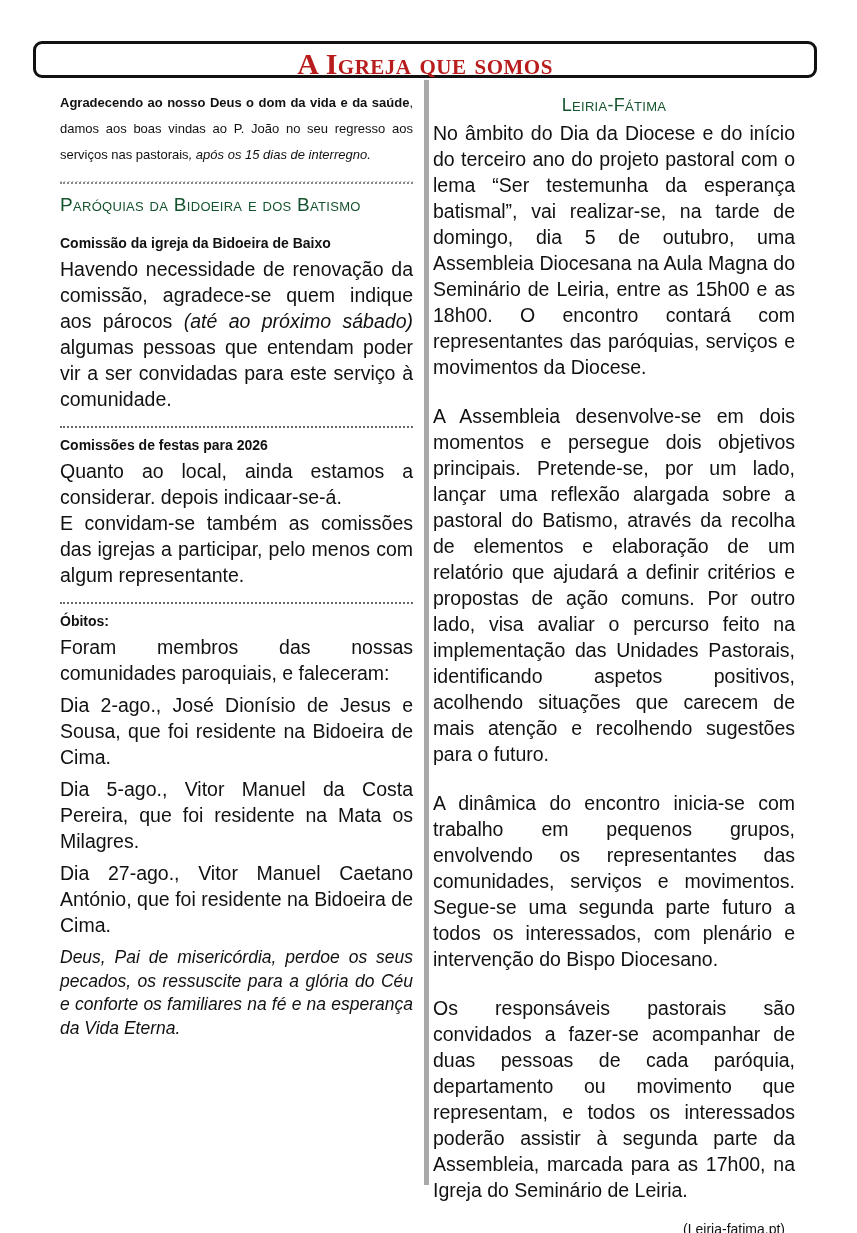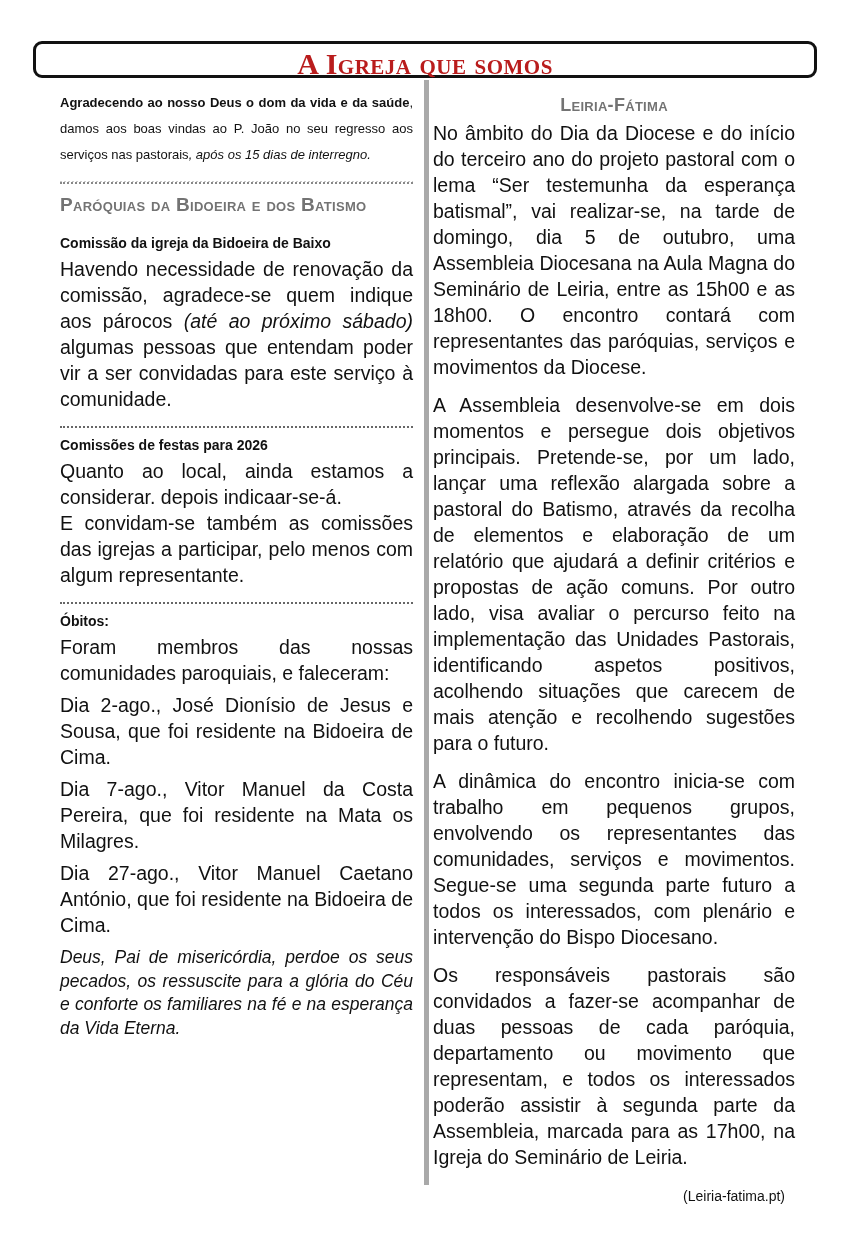--- a/index.html
+++ b/index.html
@@ -22,27 +22,27 @@
     text-align: justify; hyphens: auto;
   }
   .col-left { left: 60px; width: 353px; }
   .col-right { left: 433px; width: 362px; }
   p { margin: 0; }
   .intro { font-size: 13px; line-height: 26px; }
   .intro b { font-weight: bold; }
   .wavy { height: 8px; margin: 6px 0 8px; border-bottom: 2px dotted #888;
           background: repeating-linear-gradient(90deg, transparent 0 2px, #999 2px 3px); background-size: 4px 1px; background-repeat: repeat-x; background-position: bottom; }
   .section-heading {
-    font-weight: bold; font-variant: small-caps; color: #737373; font-size: 19px;
+    font-weight: normal; font-variant: small-caps; color: #14532d; font-size: 19px;
     margin: 6px 0 12px; letter-spacing: 0.3px; text-align: left;
   }
   .right-heading { text-align: center; margin: 2px 0 2px; font-size: 18px; }
   .sub-heading { font-weight: bold; font-size: 14px; line-height: 26px; text-align: left; }
   .dotted { border-top: 2px dotted #666; margin: 14px 0 4px; height: 0; }
-  .big-gap { margin-top: 12px; }
+  .big-gap { margin-top: 23px; }
   .obit { margin-top: 6px; }
   .prayer { font-style: italic; font-size: 17.5px; line-height: 23.5px; margin-top: 8px; }
   em { font-style: italic; }
   .source { text-align: right; font-size: 14px; line-height: 20px; margin-top: 16px; margin-right: 10px; }
 </style>
 </head>
 <body>
 
 <div class="page-header">
   <span class="page-title">A Igreja que somos</span>
@@ -62,21 +62,21 @@
 
   <div class="sub-heading">Comissões de festas para 2026</div>
   <p>Quanto ao local, ainda estamos a considerar. depois indicaar-se-á.</p>
   <p>E convidam-se também as comissões das igrejas a participar, pelo menos com algum representante.</p>
 
   <div class="dotted"></div>
 
   <div class="sub-heading">Óbitos:</div>
   <p>Foram membros das nossas comunidades paroquiais, e faleceram:</p>
   <p class="obit">Dia 2-ago., José Dionísio de Jesus e Sousa, que foi residente na Bidoeira de Cima.</p>
-  <p class="obit">Dia 7-ago., Vitor Manuel da Costa Pereira, que foi residente na Mata os Milagres.</p>
+  <p class="obit">Dia 5-ago., Vitor Manuel da Costa Pereira, que foi residente na Mata os Milagres.</p>
   <p class="obit">Dia 27-ago., Vitor Manuel Caetano António, que foi residente na Bidoeira de Cima.</p>
   <p class="prayer">Deus, Pai de misericórdia, perdoe os seus pecados, os ressuscite para a glória do Céu e conforte os familiares na fé e na esperança da Vida Eterna.</p>
 </div>
 
 <div class="col col-right">
   <div class="section-heading right-heading">Leiria-Fátima</div>
   <p>No âmbito do Dia da Diocese e do início do terceiro ano do projeto pastoral com o lema “Ser testemunha da esperança batismal”, vai realizar-se, na tarde de domingo, dia 5 de outubro, uma Assembleia Diocesana na Aula Magna do Seminário de Leiria, entre as 15h00 e as 18h00. O encontro contará com representantes das paróquias, serviços e movimentos da Diocese.</p>
   <p class="big-gap">A Assembleia desenvolve-se em dois momentos e persegue dois objetivos principais. Pretende-se, por um lado, lançar uma reflexão alargada sobre a pastoral do Batismo, através da recolha de elementos e elaboração de um relatório que ajudará a definir critérios e propostas de ação comuns. Por outro lado, visa avaliar o percurso feito na implementação das Unidades Pastorais, identificando aspetos positivos, acolhendo situações que carecem de mais atenção e recolhendo sugestões para o futuro.</p>
   <p class="big-gap">A dinâmica do encontro inicia-se com trabalho em pequenos grupos, envolvendo os representantes das comunidades, serviços e movimentos. Segue-se uma segunda parte futuro a todos os interessados, com plenário e intervenção do Bispo Diocesano.</p>
   <p class="big-gap">Os responsáveis pastorais são convidados a fazer-se acompanhar de duas pessoas de cada paróquia, departamento ou movimento que representam, e todos os interessados poderão assistir à segunda parte da Assembleia, marcada para as 17h00, na Igreja do Seminário de Leiria.</p>

